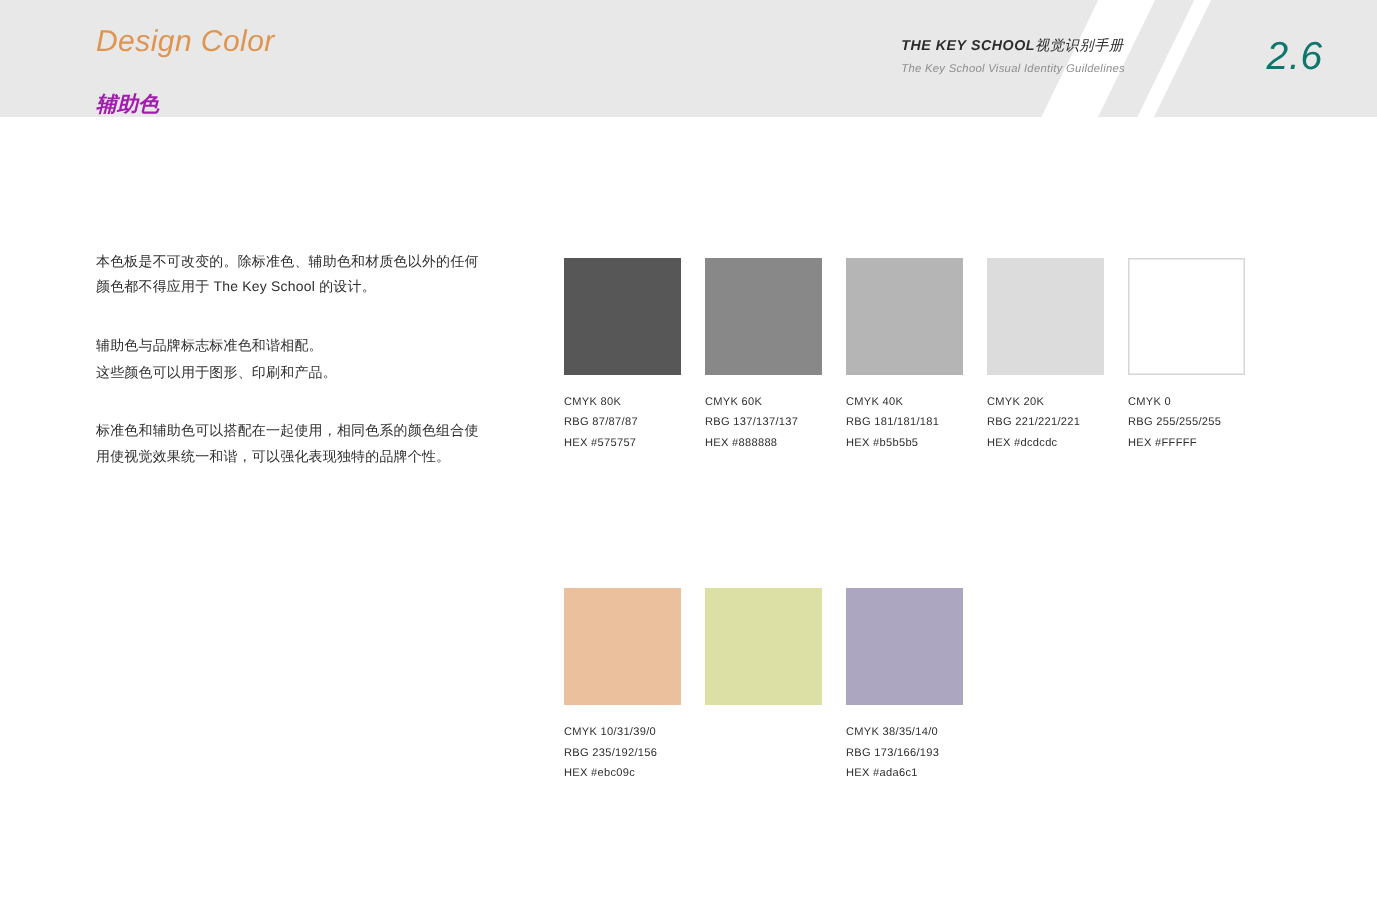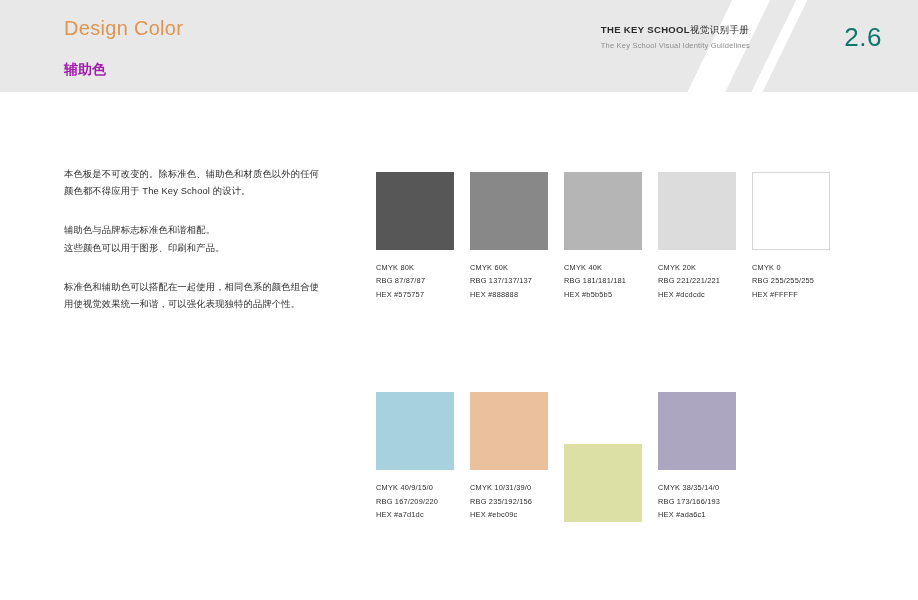--- a/index.html
+++ b/index.html
@@ -14,23 +14,24 @@
     overflow: hidden;
     position: relative;
   }
 
   
   .header {
     position: absolute;
     left: 0;
     top: 0;
     width: 918px;
-    height: 92px;
+    height: 78px;
     background: #e8e8e8;
     overflow: hidden;
+    font-style: italic;
   }
   .header-stripe {
     position: absolute;
     top: -20px;
     left: 742px;
     width: 34px;
     height: 130px;
     background: #ffffff;
     transform: rotate(26deg);
     transform-origin: top left;
@@ -117,21 +118,20 @@
 
   
   .swatch-grid {
     position: absolute;
     left: 376px;
     top: 172px;
   }
   .swatch-row {
     display: flex;
     gap: 16px;
-    align-items: flex-end;
   }
   .swatch-row.row-2 {
     margin-top: 91px;
   }
   .swatch-cell {
     width: 78px;
   }
   .swatch-chip {
     width: 78px;
     height: 78px;
@@ -215,28 +215,20 @@
         <div class="swatch-chip bordered" style="background: rgb(255, 255, 255);"></div>
         <div class="swatch-labels">
           <div>CMYK  0</div>
           <div>RBG  255/255/255</div>
           <div>HEX  #FFFFF</div>
         </div>
       </div>
     </div>
     <div class="swatch-row row-2">
       <div class="swatch-cell">
-        <div class="swatch-chip" style="background: rgb(167, 209, 220);"></div>
-        <div class="swatch-labels">
-          <div>CMYK  40/9/15/0</div>
-          <div>RBG  167/209/220</div>
-          <div>HEX  #a7d1dc</div>
-        </div>
-      </div>
-      <div class="swatch-cell">
         <div class="swatch-chip" style="background: rgb(235, 192, 156);"></div>
         <div class="swatch-labels">
           <div>CMYK  10/31/39/0</div>
           <div>RBG  235/192/156</div>
           <div>HEX  #ebc09c</div>
         </div>
       </div>
       <div class="swatch-cell">
         <div class="swatch-chip" style="background: rgb(220, 224, 164);"></div>
       </div>

